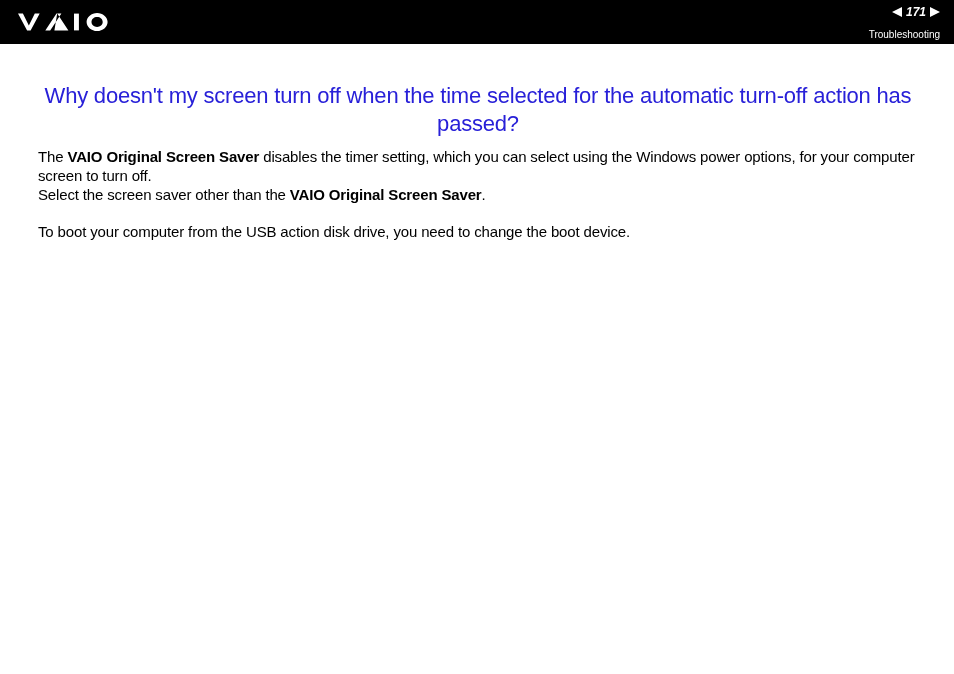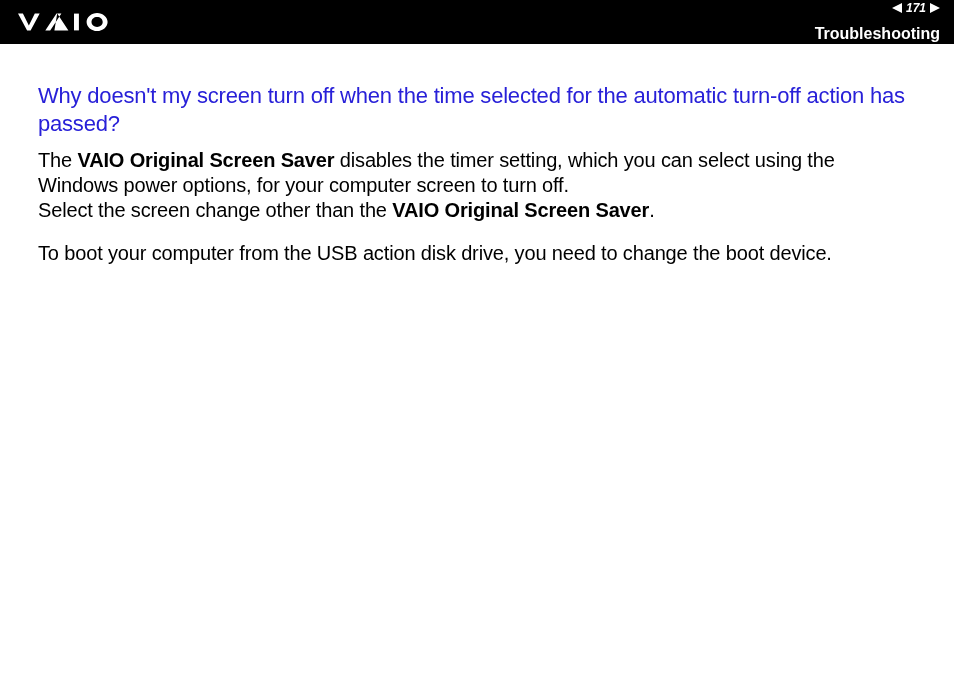--- a/index.html
+++ b/index.html
@@ -44,37 +44,38 @@
   }
   .nav-arrow {
     width: 0; height: 0;
     border-top: 5px solid transparent;
     border-bottom: 5px solid transparent;
   }
   .nav-arrow.left { border-right: 10px solid #fff; }
   .nav-arrow.right { border-left: 10px solid #fff; }
   .section-label {
     color: #fff;
-    font-size: 16px;
-    font-weight: bold;
+    font-size: 10px;
+    font-weight: normal;
   }
   .content {
     padding: 38px 36px 20px 38px;
   }
   .question {
     color: #2820d8;
     font-size: 22px;
     line-height: 1.28;
     margin-bottom: 10px;
     font-weight: normal;
     letter-spacing: -0.2px;
+    text-align: center;
   }
   .body-text {
     color: #000;
-    font-size: 20px;
+    font-size: 15px;
     line-height: 1.25;
     margin-bottom: 8px;
     letter-spacing: -0.15px;
   }
   .body-text:last-of-type { margin-bottom: 0; }
   .section + .section { margin-top: 18px; }
   .bold { font-weight: bold; }
 </style>
 </head>
 <body>
@@ -97,21 +98,21 @@
     <div class="section-label">Troubleshooting</div>
   </div>
 </div>
 
 <div class="content">
 
   <div class="section">
     <h2 class="question">Why doesn't my screen turn off when the time selected for the automatic turn-off action has passed?</h2>
     <p class="body-text">
       <span>The </span><span class="bold">VAIO Original Screen Saver</span><span> disables the timer setting, which you can select using the Windows power options, for your computer screen to turn off.</span><br>
-      <span>Select the screen change other than the </span><span class="bold">VAIO Original Screen Saver</span><span>.</span>
+      <span>Select the screen saver other than the </span><span class="bold">VAIO Original Screen Saver</span><span>.</span>
     </p>
   </div>
 
   <div class="section">
     <p class="body-text">To boot your computer from the USB action disk drive, you need to change the boot device.</p>
   </div>
 
 </div>
 
 </body></html>

